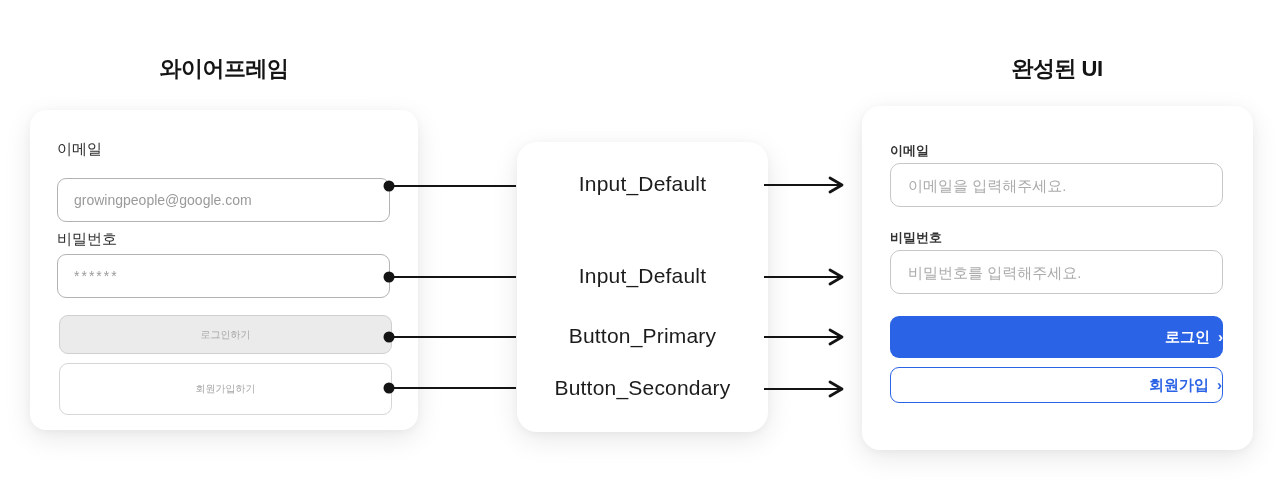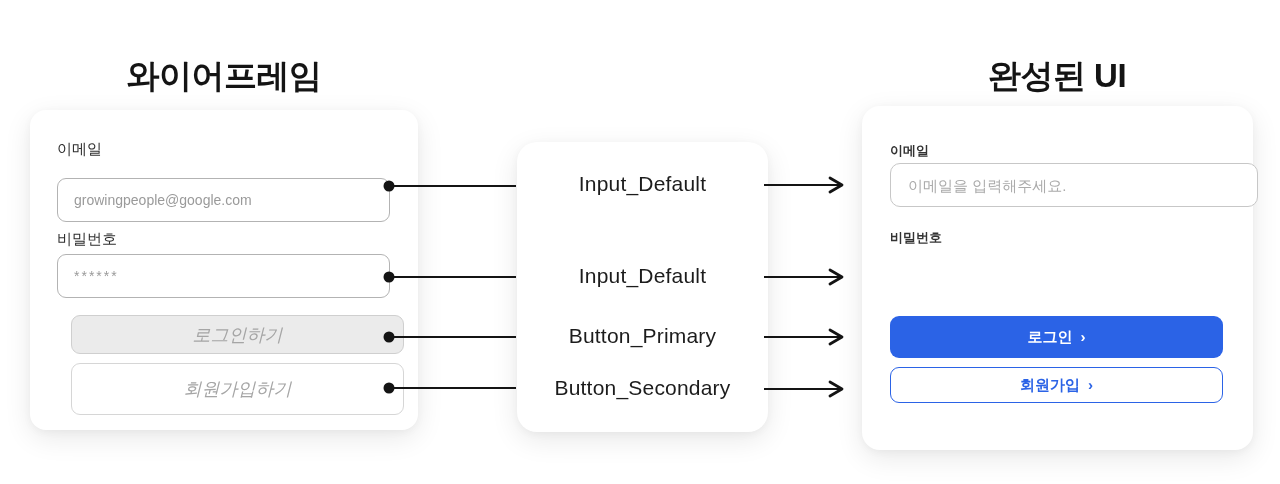--- a/index.html
+++ b/index.html
@@ -5,21 +5,21 @@
   * { margin: 0; padding: 0; box-sizing: border-box; }
   html, body { width: 1280px; height: 484px; background: #ffffff; overflow: hidden; }
   body { font-family: "Liberation Sans", sans-serif; position: relative; }
 
   .canvas { position: absolute; left: 0; top: 0; width: 1280px; height: 484px; }
 
   .panel-title {
     position: absolute;
     width: 320px;
     text-align: center;
-    font-size: 33px;
+    font-size: 22px;
     font-weight: bold;
     color: #141414;
     letter-spacing: -0.5px;
   }
   #title-wireframe { left: 64px;  top: 54px; }
   #title-design    { left: 480px; top: 87px; }
   #title-final     { left: 897px; top: 54px; }
 
   .card {
     position: absolute;
@@ -44,23 +44,23 @@
     border: 1px solid #b3b3b3; border-radius: 9px;
     background: #ffffff; font-size: 14px; color: #555;
     padding: 0 16px; outline: none;
     font-family: "Liberation Sans", sans-serif;
   }
   #card-wireframe input::placeholder { color: #9a9a9a; }
   #wf-email-input    { top: 68px; }
   #wf-password-input { top: 144px; letter-spacing: 2px; }
 
   #card-wireframe .wf-btn {
-    position: absolute; left: 41px; width: 333px;
-    border-radius: 9px; font-size: 18px; color: #a5a5a5;
-    font-family: "Liberation Sans", sans-serif; cursor: pointer; font-style: italic;
+    position: absolute; left: 29px; width: 333px;
+    border-radius: 9px; font-size: 10px; color: #a5a5a5;
+    font-family: "Liberation Sans", sans-serif; cursor: pointer;
   }
   #wf-login-btn {
     top: 205px; height: 39px;
     background: #ebebeb; border: 1px solid #cfcfcf;
   }
   #wf-signup-btn {
     top: 253px; height: 52px;
     background: #ffffff; border: 1px solid #d6d6d6;
   }
 
@@ -77,34 +77,34 @@
 
   
   #card-final .field-label {
     position: absolute; left: 28px;
     font-size: 13px; font-weight: bold; color: #333333;
   }
   #ui-email-label    { top: 36px; }
   #ui-password-label { top: 123px; }
 
   #card-final input {
-    position: absolute; left: 28px; width: 368px; height: 44px;
+    position: absolute; left: 28px; width: 333px; height: 44px;
     border: 1px solid #c7c7c7; border-radius: 10px;
     background: #ffffff; font-size: 15px; color: #555;
     padding: 0 17px; outline: none;
     font-family: "Liberation Sans", sans-serif;
   }
   #card-final input::placeholder { color: #ababab; }
   #ui-email-input    { top: 57px; }
   #ui-password-input { top: 144px; }
 
   .ui-btn {
     position: absolute; left: 28px; width: 333px;
     border-radius: 9px; font-size: 15px; font-weight: bold;
-    display: flex; align-items: center; justify-content: center; gap: 8px;
+    display: flex; align-items: center; justify-content: flex-end; gap: 8px;
     font-family: "Liberation Sans", sans-serif; cursor: pointer;
   }
   #ui-login-btn {
     top: 210px; height: 42px;
     background: #2b63e6; border: none; color: #ffffff;
   }
   #ui-signup-btn {
     top: 261px; height: 36px;
     background: #ffffff; border: 1px solid #2b63e6; color: #2b63e6;
   }
@@ -138,20 +138,21 @@
     <div class="component-row" id="ds-row-0">Input_Default</div>
     <div class="component-row" id="ds-row-1">Input_Default</div>
     <div class="component-row" id="ds-row-3">Button_Secondary</div>
     <div class="component-row" id="ds-row-2">Button_Primary</div>
   </div>
 
   <div class="card" id="card-final">
     <div class="field-label" id="ui-email-label">이메일</div>
     <input type="text" id="ui-email-input" placeholder="이메일을 입력해주세요." style="">
     <div class="field-label" id="ui-password-label">비밀번호</div>
+    <input type="text" id="ui-password-input" placeholder="비밀번호를 입력해주세요." style="">
     <button class="ui-btn" id="ui-login-btn">
       <span>로그인</span>
       <span class="chevron">›</span>
     </button>
     <button class="ui-btn" id="ui-signup-btn">
       <span>회원가입</span>
       <span class="chevron">›</span>
     </button>
   </div>
 

